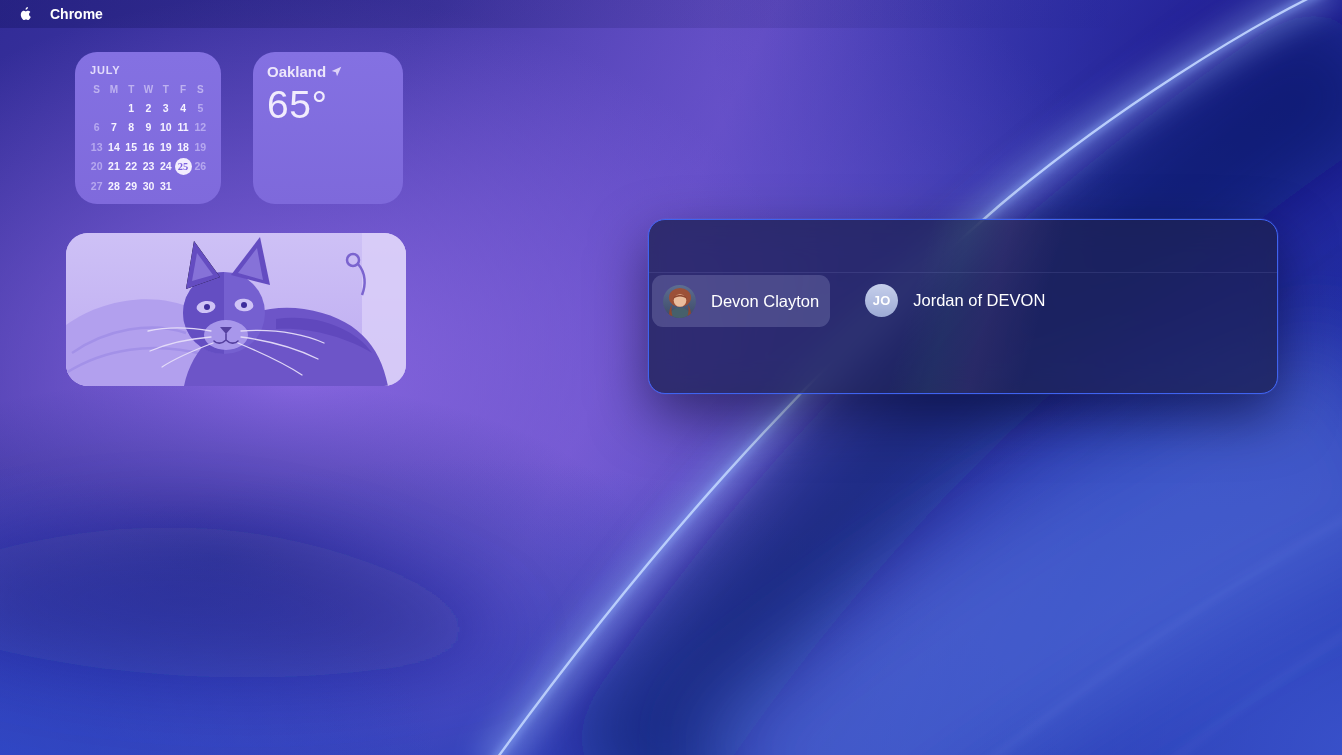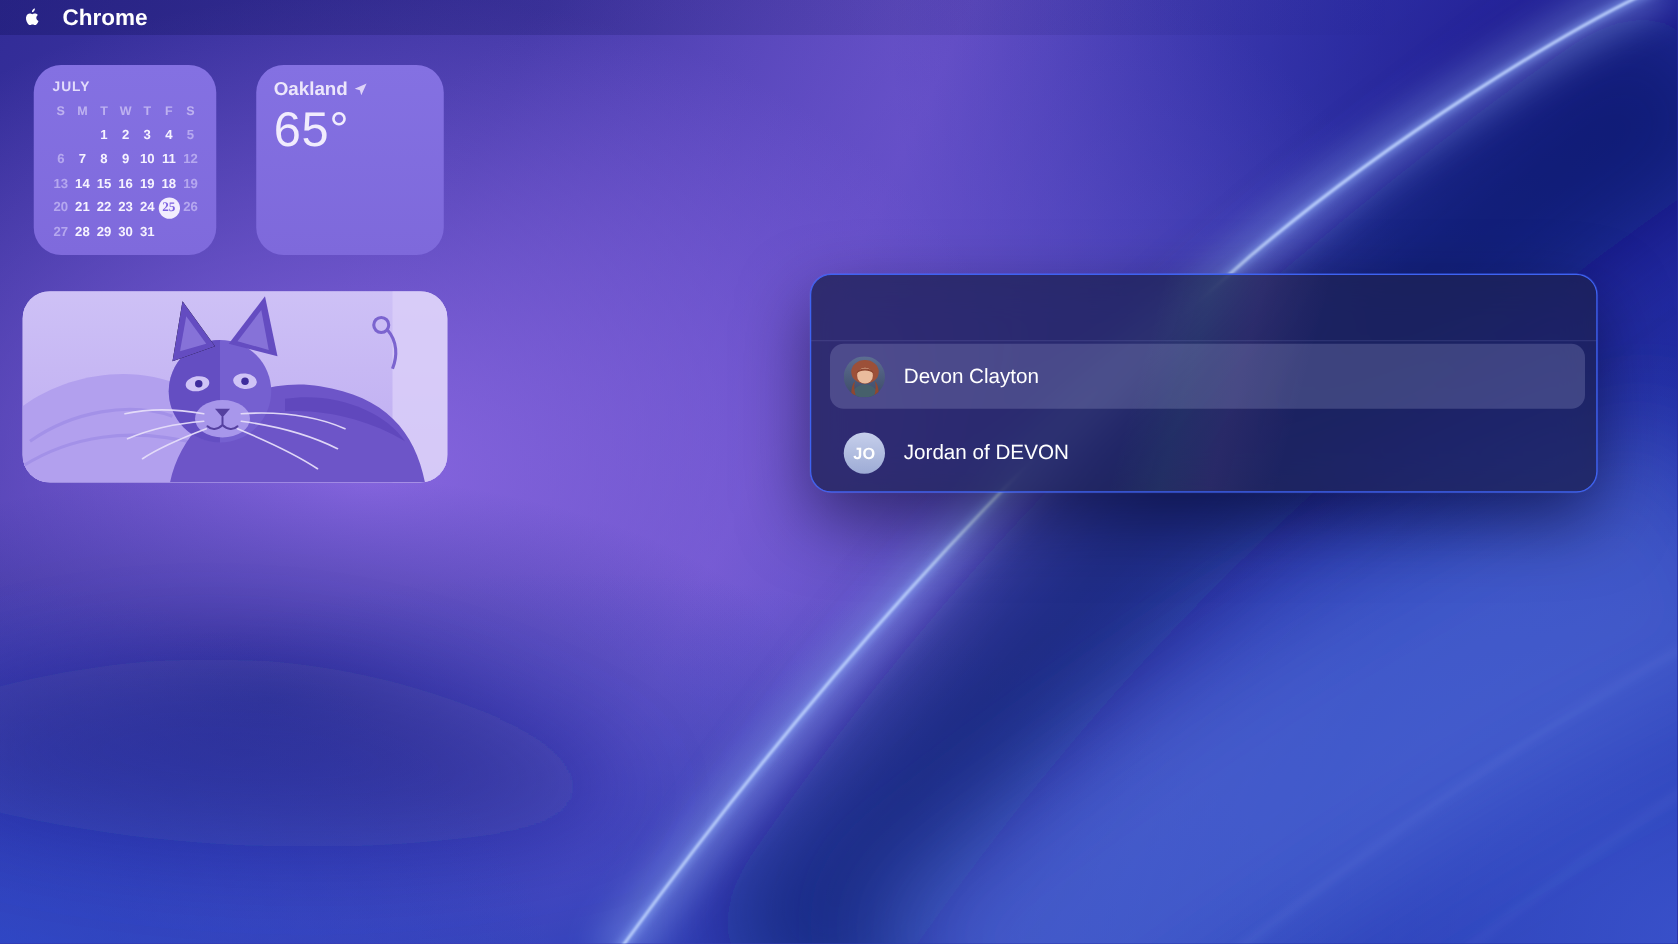--- a/index.html
+++ b/index.html
@@ -22,29 +22,29 @@
       radial-gradient(900px 700px at 92% 6%, rgba(34,29,148,.9) 0%, rgba(34,29,148,0) 58%),
       radial-gradient(980px 760px at 102% 100%, rgba(62,88,210,.85) 0%, rgba(62,88,210,0) 62%),
       linear-gradient(115deg,#322c97 0%,#453aa9 26%,#6a54ca 46%,#3f47ba 64%,#2236ac 80%,#1e2ca0 100%);
   }
   .wallpaper svg { position:absolute; inset:0; }
 
   
   .menubar { position:absolute; top:0; left:0; right:0; height:28px; z-index:5;
     display:flex; align-items:center; padding:0 10px;
     background:linear-gradient(to right, rgba(12,12,84,.30), rgba(12,12,84,.12) 60%, rgba(12,12,84,0) 85%);
-    color:#fff; font-size:18px; }
+    color:#fff; font-size:14px; }
   .apple { width:30px; display:flex; justify-content:center; align-items:center; cursor:default; }
   .apple svg { width:13px; height:16px; fill:#fff; }
   .menu-app { font-weight:700; padding:0 10px; }
   .menu-item { padding:0 10px; font-weight:400; }
   .menu-item, .menu-app { line-height:28px; white-space:nowrap; }
 
   
-  .widget { position:absolute; z-index:4; border-radius:22px; }
+  .widget { position:absolute; z-index:4; border-radius:22px;margin-left:48px; }
   .w-cal { left:27px; top:52px; width:146px; height:152px; background:linear-gradient(180deg,#8471e2,#7f6adc); padding:11px 12px 0 13px; }
   .cal-title { font-size:11px; font-weight:700; letter-spacing:.8px; color:rgba(240,234,255,.88); margin:1px 0 6px 2px; }
   .cal-grid { display:grid; grid-template-columns:repeat(7,1fr); row-gap:2.5px; }
   .cal-wd { font-size:10px; font-weight:700; color:rgba(233,226,252,.58); height:15px; line-height:15px; text-align:center; }
   .cal-cell { font-size:10.5px; font-weight:700; color:#f6f3ff; height:17px; display:flex; align-items:center; justify-content:center; }
   .cal-cell.weekend { color:rgba(230,222,255,.52); }
   .cal-cell.selected { background:#f2edfe; color:#7b5fe0; border-radius:50%; width:17px; height:17px; justify-self:center;font-family:Liberation Serif, serif; }
 
   .w-weather { left:205px; top:52px; width:150px; height:152px; background:linear-gradient(180deg,#8471e2,#7e69db); padding:11px 28px 12px 14px; display:flex; flex-direction:column; }
   .wx-loc { font-size:15px; font-weight:600; color:#ece6fb; display:flex; align-items:center; gap:5px; }
@@ -77,21 +77,21 @@
     padding:3px 14px 6px; border-radius:17px; white-space:nowrap; }
   .pill-rcpt { background:rgba(170,180,235,.38); color:#fff; font-size:21.5px; font-weight:500;
     padding:3px 9px 6px 11px; border-radius:9px; display:flex; align-items:center; white-space:nowrap; }
   .caret { display:inline-block; width:2.5px; height:25px; background:#5f8cf8; border-radius:1px; margin-left:2px; transform:translateY(2px); }
   .add-btn { width:38px; height:33px; border-radius:11px; background:rgba(86,106,204,.38);
     color:#6f9cf8; font-size:25px; font-weight:400; display:flex; align-items:center; justify-content:center;
     line-height:1; padding-bottom:3px; flex:0 0 auto; }
   .run-hint { font-size:14px; color:#8d92bb; margin-left:4px; white-space:nowrap; }
   .divider { position:absolute; top:52px; left:0; right:0; height:1px; background:rgba(170,180,235,.12); }
 
-  .rows { position:absolute; top:55px; left:15px; right:9px; display:flex; flex-direction:column; gap:10px; }
+  .rows { position:absolute; top:55px; left:3px; right:9px; display:flex; flex-direction:row; gap:24px; }
   .srow { height:52px; border-radius:11px; display:flex; align-items:center; gap:15px; padding:0 11px; }
   .srow.selected { background:rgba(198,206,245,.20); }
   .srow:last-child { height:50px; }
   .avatar { width:33px; height:33px; border-radius:50%; overflow:hidden; flex:0 0 auto; }
   .avatar svg { display:block; width:100%; height:100%; }
   .avatar-initials { width:33px; height:33px; border-radius:50%; flex:0 0 auto;
     background:linear-gradient(180deg,#c6cfeb,#9dabd5); color:#fff; font-size:13px; font-weight:700;
     display:flex; align-items:center; justify-content:center; letter-spacing:.3px; }
   .srow-name { font-size:16.5px; font-weight:500; color:#fff; }
 </style>

